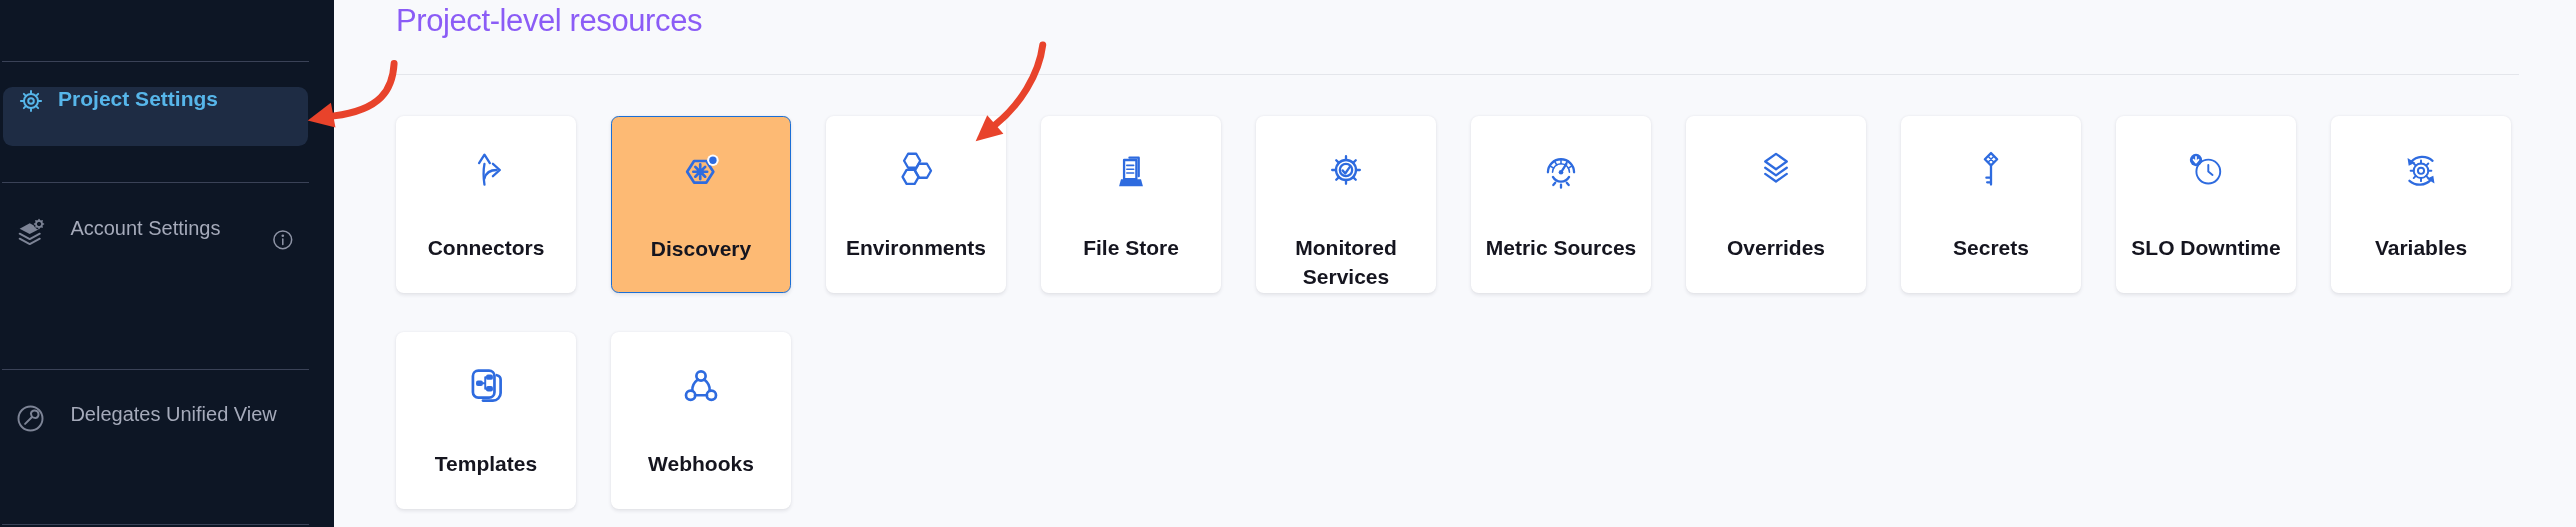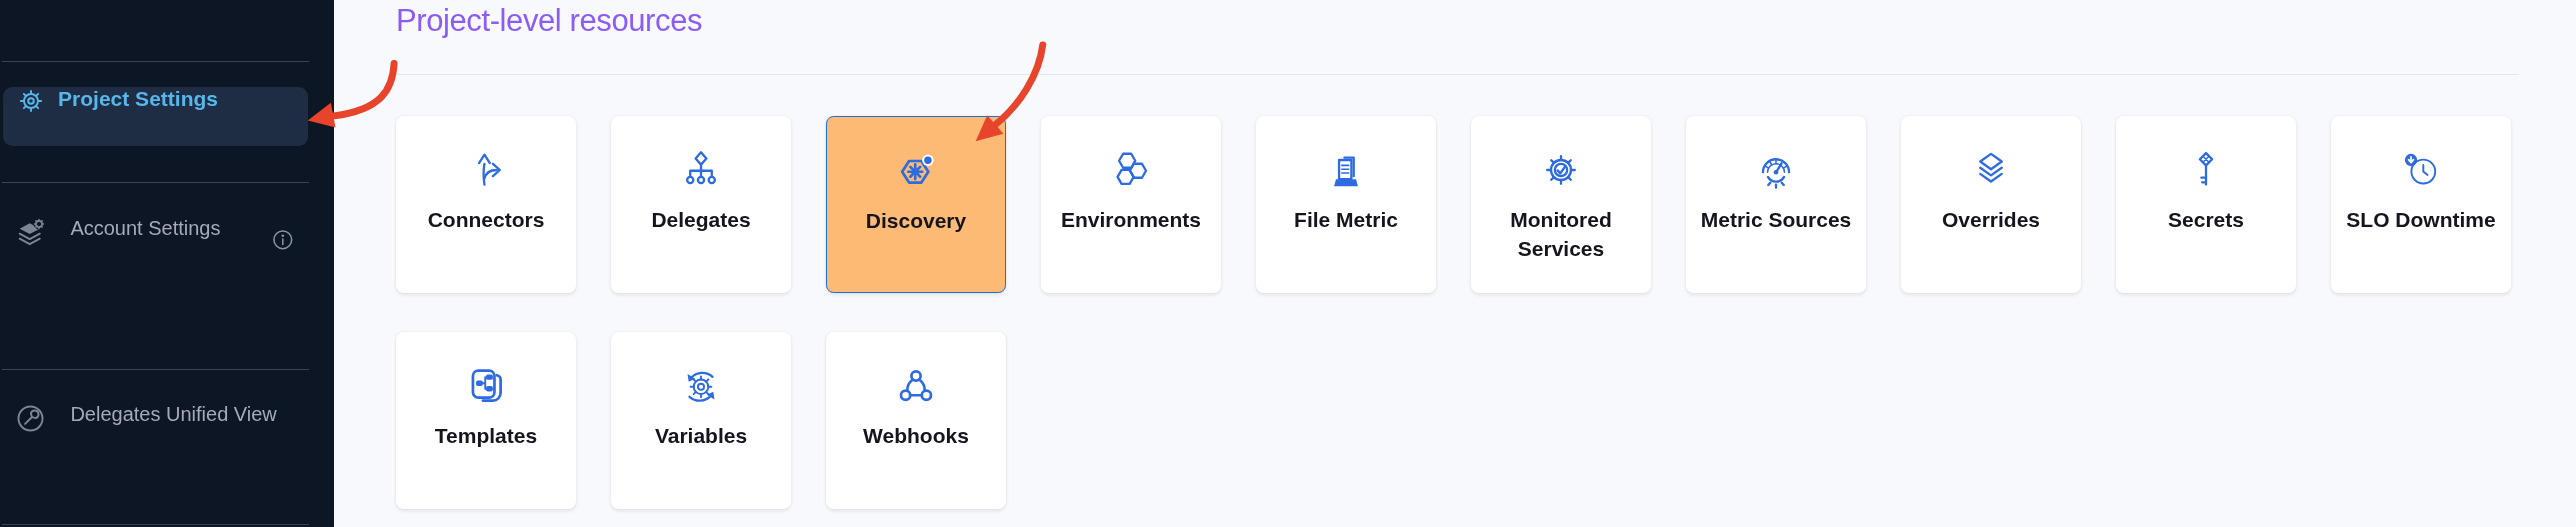--- a/index.html
+++ b/index.html
@@ -30,21 +30,21 @@
 
   
   .title { position:absolute; left:396px; top:3.1px; font-size:31px; font-weight:400; color:#8b5cf6; letter-spacing:-0.4px; }
   .title-rule { position:absolute; left:396px; top:74px; width:2123px; border-top:1.5px solid #e4e6eb; }
   .grid { position:absolute; left:396px; top:116px; width:2115px; display:flex; flex-wrap:wrap; column-gap:35px; row-gap:39px; }
   .card { width:180px; height:177px; background:#ffffff; border-radius:7.7px;
           box-shadow:0 1.5px 3.9px rgba(40,41,61,.10), 0 0 1.5px rgba(40,41,61,.06);
           display:flex; flex-direction:column; align-items:center; padding-top:34px; cursor:pointer; }
   .card.hl { border:1.5px solid #1b6fd6; background:#fdba74; }
   .card .cic { height:40px; display:flex; align-items:center; justify-content:center; color:#2e6bdf; }
-  .card .clabel { margin-top:16px; font-size:21px; line-height:28.5px; font-weight:700; color:#15151f; text-align:center; padding:0 10.8px; }
+  .card .clabel { margin-top:44px; font-size:21px; line-height:28.5px; font-weight:700; color:#15151f; text-align:center; padding:0 10.8px; }
 
   
   .st  { fill:none; stroke:currentColor; stroke-width:3; stroke-linecap:round; stroke-linejoin:round; }
   .st2 { fill:none; stroke:currentColor; stroke-width:2; stroke-linecap:round; stroke-linejoin:round; }
   .st25{ fill:none; stroke:currentColor; stroke-width:2.5; stroke-linecap:round; stroke-linejoin:round; }
   .st35{ fill:none; stroke:currentColor; stroke-width:3.5; stroke-linecap:round; stroke-linejoin:round; }
   .fl  { fill:currentColor; stroke:none; }
 
   .arrows { position:absolute; left:0; top:0; width:2576px; height:528px; pointer-events:none; }
 </style>
@@ -131,32 +131,20 @@
         <svg width="40" height="40" viewBox="0 0 52 52">
           <path class="st" d="M24 45c-1.5-10-1.5-19 0-27"></path>
           <path class="st" d="M17 17L24 6l7 11"></path>
           <path class="st" d="M24 37c2-8 9-11 16-11"></path>
           <path class="st" d="M35 18l9 8-9 8"></path>
         </svg>
       </span>
       <span class="clabel">Connectors</span>
     </div>
 
-    <div class="card">
-      <span class="cic">
-        <svg width="40" height="40" viewBox="0 0 52 52">
-          <path class="st" d="M26 3l7 8-7 8-7-8z"></path>
-          <path class="st" d="M26 19v8M12 27h28M12 27v6M26 27v6M40 27v6"></path>
-          <circle class="st" cx="12" cy="39" r="4"></circle>
-            <circle class="st" cx="26" cy="39" r="4"></circle>
-            <circle class="st" cx="40" cy="39" r="4"></circle>
-        </svg>
-      </span>
-      <span class="clabel">Delegates</span>
-    </div>
 
     <div class="card hl">
       <span class="cic">
         <svg width="40" height="40" viewBox="0 0 52 52">
           <path class="st35" d="M33 13l9 14-9 14H17L8 27l9-14z"></path>
           <circle cx="41.5" cy="12" r="7.5" fill="#fcfdff"></circle>
           <circle class="fl" cx="41.5" cy="12" r="4.8"></circle>
           <circle class="fl" cx="25" cy="27" r="5"></circle>
           <path class="st35" d="M34 27h-3.5M31.4 33.4l-2.5-2.5M25 36.5V33M18.6 33.4l2.5-2.5M16 27h3.5M18.6 20.6l2.5 2.5M25 17.5V21M31.4 20.6l-2.5 2.5"></path>
         </svg>
@@ -177,21 +165,21 @@
 
     <div class="card">
       <span class="cic">
         <svg width="40" height="40" viewBox="0 0 52 52">
           <path class="st" d="M24 10h12v24"></path>
           <rect class="st" x="17" y="13" width="16" height="25"></rect>
           <path class="st2" d="M20.5 20h9M20.5 25h9M20.5 30h9"></path>
           <path class="fl" d="M13 38h26l2.5 9h-31z"></path>
         </svg>
       </span>
-      <span class="clabel">File Metric</span>
+      <span class="clabel">File Store</span>
     </div>
 
     <div class="card">
       <span class="cic">
         <svg width="40" height="40" viewBox="0 0 52 52">
           <circle class="st" cx="26" cy="26" r="13"></circle>
           <path class="st" d="M44 26h-5M38.7 38.7l-3.5-3.5M26 44v-5M13.3 38.7l3.5-3.5M8 26h5M13.3 13.3l3.5 3.5M26 8v5M38.7 13.3l-3.5 3.5"></path>
           <circle class="st" cx="26" cy="26" r="8"></circle>
           <path class="st" d="M21.5 26.5l3.5 4 6-8.5"></path>
         </svg>
@@ -246,44 +234,44 @@
           <circle class="fl" cx="13" cy="13" r="8"></circle>
           <path d="M13 8.8v6.5M9.8 12.5l3.2 4 3.2-4" fill="none" stroke="#ffffff" stroke-width="2.2" stroke-linecap="round" stroke-linejoin="round"></path>
         </svg>
       </span>
       <span class="clabel">SLO Downtime</span>
     </div>
 
     <div class="card">
       <span class="cic">
         <svg width="40" height="40" viewBox="0 0 52 52">
-          <path class="st35" d="M40 12a6 6 0 0 1 5 6v17a10 10 0 0 1-10 10H22"></path>
-          <rect class="st35" x="9" y="6" width="28" height="35" rx="7"></rect>
-          <rect class="fl" x="13" y="19" width="9" height="7" rx="2.5"></rect>
-          <rect class="fl" x="26" y="11" width="9" height="7" rx="2.5"></rect>
-          <rect class="fl" x="26" y="26" width="9" height="7" rx="2.5"></rect>
-          <path class="st25" d="M22 22.5h3M25 22.5v-8h1M25 22.5v7h1"></path>
-        </svg>
-      </span>
-      <span class="clabel">Templates</span>
-    </div>
-
-    <div class="card">
-      <span class="cic">
-        <svg width="40" height="40" viewBox="0 0 52 52">
           <circle class="st25" cx="26" cy="27" r="9.5"></circle>
           <circle class="st25" cx="26" cy="27" r="4"></circle>
           <path class="st25" d="M39.5 27h-4M35.5 36.5l-2.8-2.8M26 40.5v-4M16.5 36.5l2.8-2.8M12.5 27h4M16.5 17.5l2.8 2.8M26 13.5v4M35.5 17.5l-2.8 2.8"></path>
           <path class="st" d="M41 14A20 20 0 0 0 13 15.5"></path>
           <path class="fl" d="M8.5 10.5l1.5 10 8.5-4z"></path>
           <path class="st" d="M11 40a20 20 0 0 0 28-1.5"></path>
           <path class="fl" d="M43.5 43.5L42 33.5l-8.5 4z"></path>
         </svg>
       </span>
       <span class="clabel">Variables</span>
+    </div>
+
+    <div class="card">
+      <span class="cic">
+        <svg width="40" height="40" viewBox="0 0 52 52">
+          <path class="st35" d="M40 12a6 6 0 0 1 5 6v17a10 10 0 0 1-10 10H22"></path>
+          <rect class="st35" x="9" y="6" width="28" height="35" rx="7"></rect>
+          <rect class="fl" x="13" y="19" width="9" height="7" rx="2.5"></rect>
+          <rect class="fl" x="26" y="11" width="9" height="7" rx="2.5"></rect>
+          <rect class="fl" x="26" y="26" width="9" height="7" rx="2.5"></rect>
+          <path class="st25" d="M22 22.5h3M25 22.5v-8h1M25 22.5v7h1"></path>
+        </svg>
+      </span>
+      <span class="clabel">Templates</span>
     </div>
 
     <div class="card">
       <span class="cic">
         <svg width="40" height="40" viewBox="0 0 52 52">
           <circle class="st35" cx="12.5" cy="38" r="6"></circle>
           <circle class="st35" cx="39.5" cy="38" r="6"></circle>
           <circle class="st35" cx="26" cy="13" r="6"></circle>
           <path class="st35" d="M21.8 17.5c-5 4-7.6 9-7 14.5"></path>
           <path class="st35" d="M30.2 17.5c5 4 7.6 9 7 14.5"></path>

